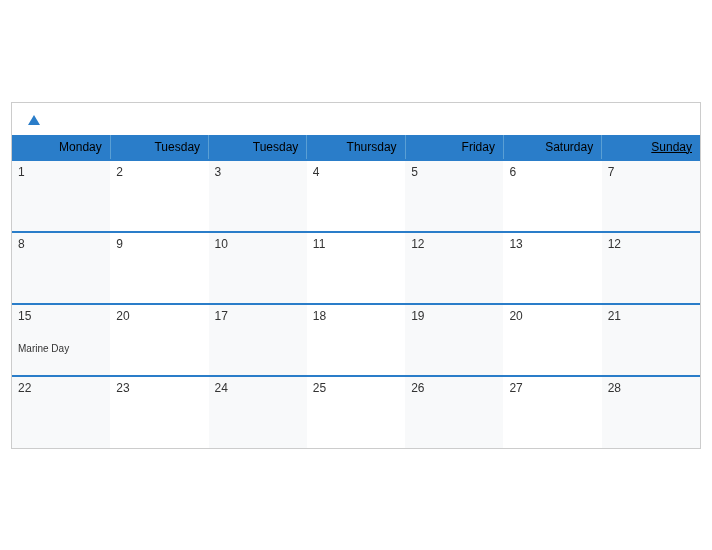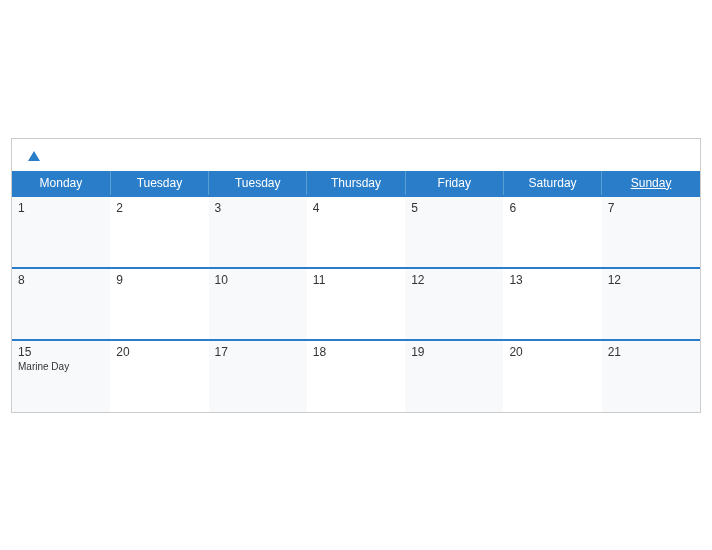--- a/index.html
+++ b/index.html
@@ -60,25 +60,25 @@
     .calendar-country {
       font-size: 15px;
       color: #333;
     }
     .calendar-grid {
       width: 100%;
       border-collapse: collapse;
     }
     .calendar-grid thead tr th {
       background: #2a7dc9;
-      color: #ffffff;
+      color: #000000;
       font-size: 12px;
       font-weight: normal;
       padding: 5px 8px;
-      text-align: center;
+      text-align: right;
       border-right: 1px solid #5a9fd4;
     }
     .calendar-grid thead tr th:last-child {
       border-right: none;
       text-decoration: underline;
     }
     .calendar-grid tbody tr {
       border-top: 2px solid #2a7dc9;
     }
     .calendar-grid tbody tr td {
@@ -96,21 +96,21 @@
     }
     .day-num {
       font-size: 12px;
       color: #333;
       display: block;
     }
     .holiday-label {
       font-size: 10px;
       color: #333;
       display: block;
-      margin-top: 2px;
+      margin-top: 20px;
     }
     .empty-cell {
       background: #fff;
     }
   </style>
 </head>
 <body>
 
 <div class="calendar-wrapper">
   <div class="calendar-header">
@@ -203,15 +203,38 @@
           <td>
             <span class="day-num">19</span>
           </td>
           <td>
             <span class="day-num">20</span>
           </td>
           <td>
             <span class="day-num">21</span>
           </td>
         </tr>
+        <tr>
+          <td>
+            <span class="day-num">22</span>
+          </td>
+          <td>
+            <span class="day-num">23</span>
+          </td>
+          <td>
+            <span class="day-num">24</span>
+          </td>
+          <td>
+            <span class="day-num">25</span>
+          </td>
+          <td>
+            <span class="day-num">26</span>
+          </td>
+          <td>
+            <span class="day-num">27</span>
+          </td>
+          <td>
+            <span class="day-num">28</span>
+          </td>
+        </tr>
       </tbody>
   </table>
 </div>
 
 </body></html>

